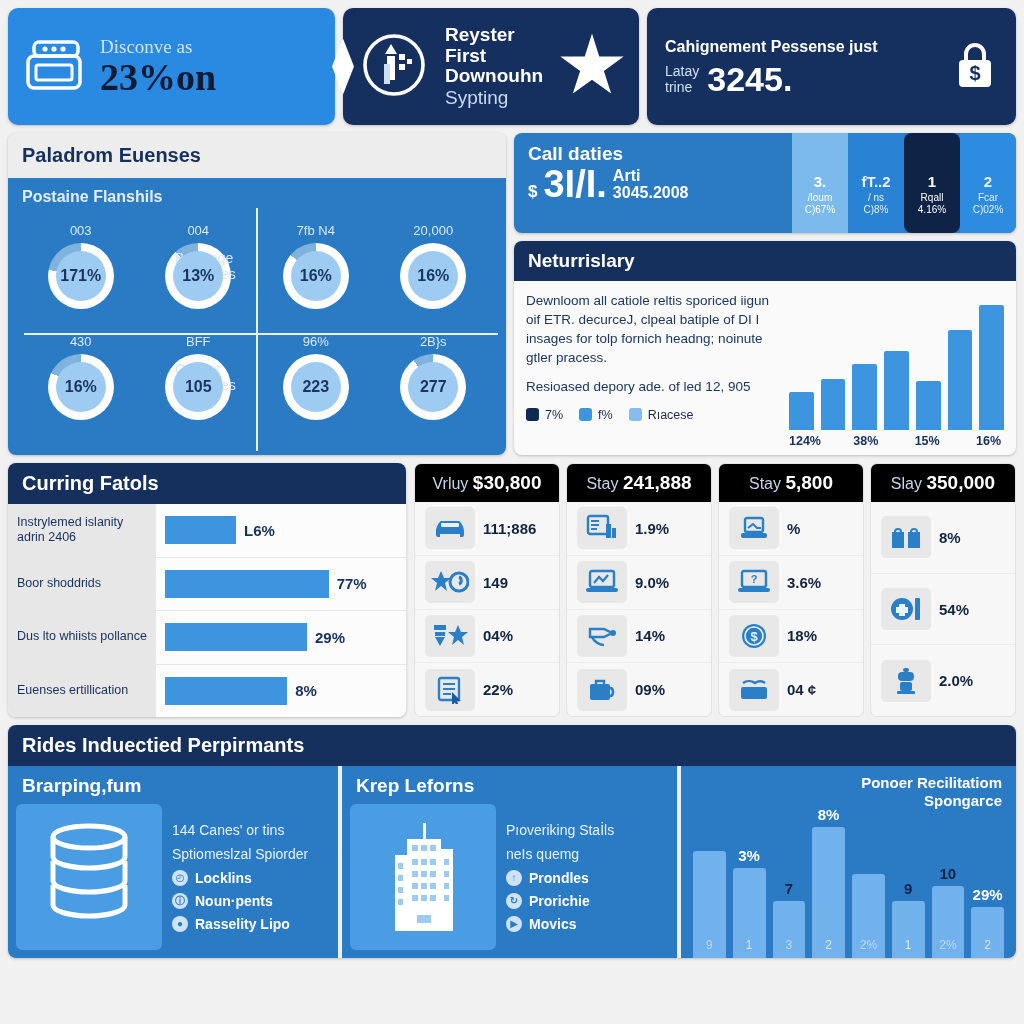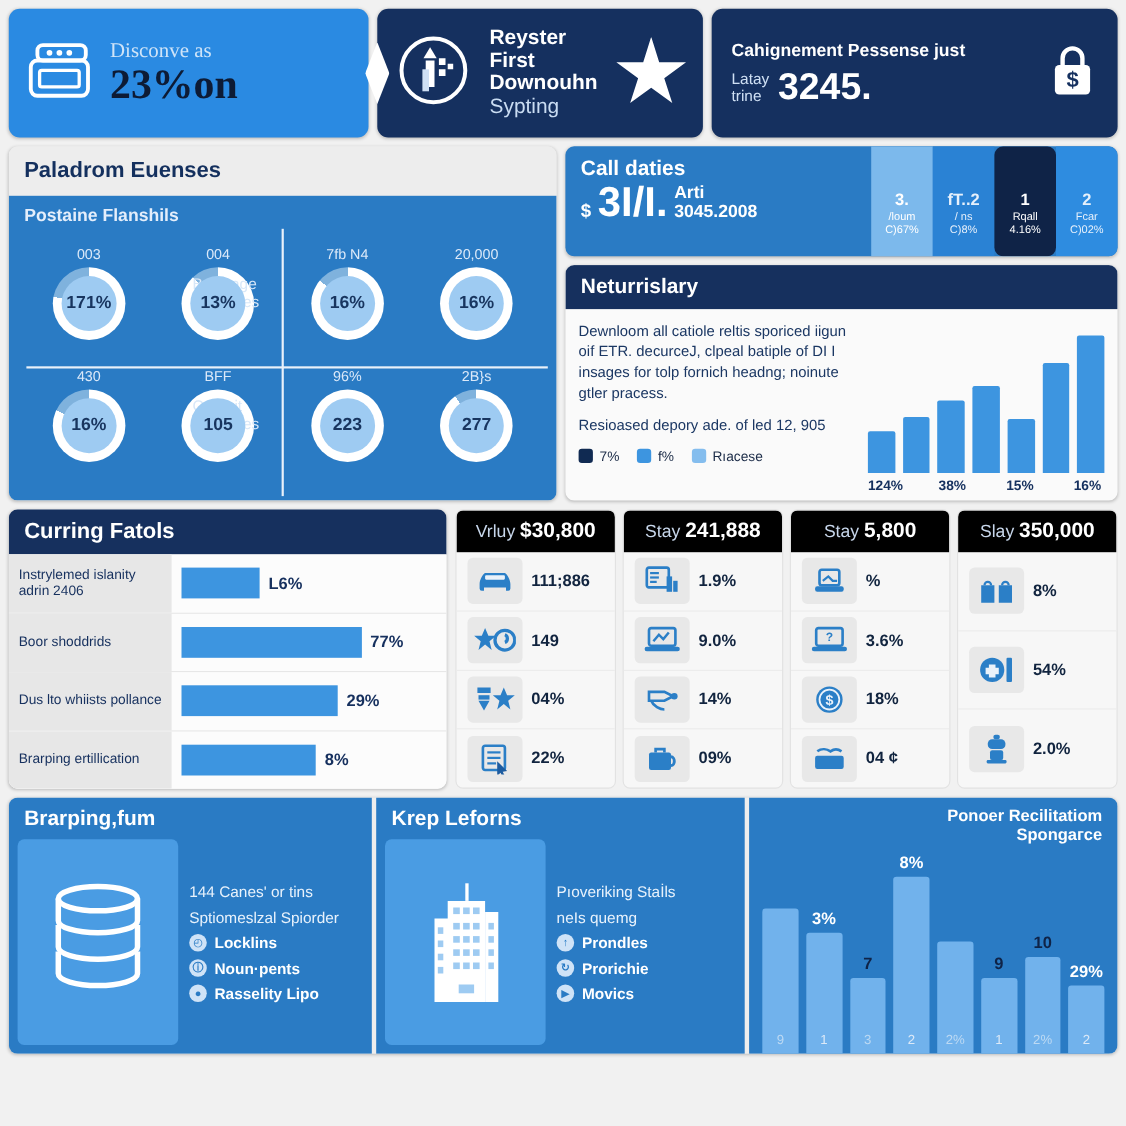--- a/index.html
+++ b/index.html
@@ -376,21 +376,21 @@
             </div>
           </div>
           <div class="frow">
             <div class="flab">Dus lto whiists pollance</div>
             <div class="fbarwrap">
               <div class="fbar" style="width:61.199999999999996%"></div>
               <span class="fval">29%</span>
             </div>
           </div>
           <div class="frow">
-            <div class="flab">Brarping ertillication</div>
+            <div class="flab">Euenses ertillication</div>
             <div class="fbarwrap">
               <div class="fbar" style="width:52.699999999999996%"></div>
               <span class="fval">8%</span>
             </div>
           </div>
           <div class="frow">
             <div class="flab">Kelbilal L enouge</div>
             <div class="fbarwrap">
               <div class="fbar" style="width:40.8%"></div>
               <span class="fval">74%</span>
@@ -565,20 +565,21 @@
                 <rect x="5" y="24" width="18" height="3" rx="1"></rect>
               </svg>
             </span>
             <span class="ival">2.0%</span>
           </div>
         </div>
       </div>
   </div>
 
   <div class="bottom shadow">
+    <div class="bottom-head">Rides Induectied Perpirmants</div>
     <div class="bottom-body">
       <div class="bsec" style="flex:0 0 330px">
         <div class="bsec-title">Brarping,fum</div>
         <div class="bsec-in">
           <div class="bimg">
             <svg width="96" height="112" viewBox="0 0 96 112">
               <g fill="none" stroke="#fff" stroke-width="5">
                 <ellipse cx="48" cy="16" rx="36" ry="11"></ellipse>
                 <path d="M12 16v20c0 6 16 11 36 11s36-5 36-11V16"></path>
                 <path d="M12 40v20c0 6 16 11 36 11s36-5 36-11V40"></path>

